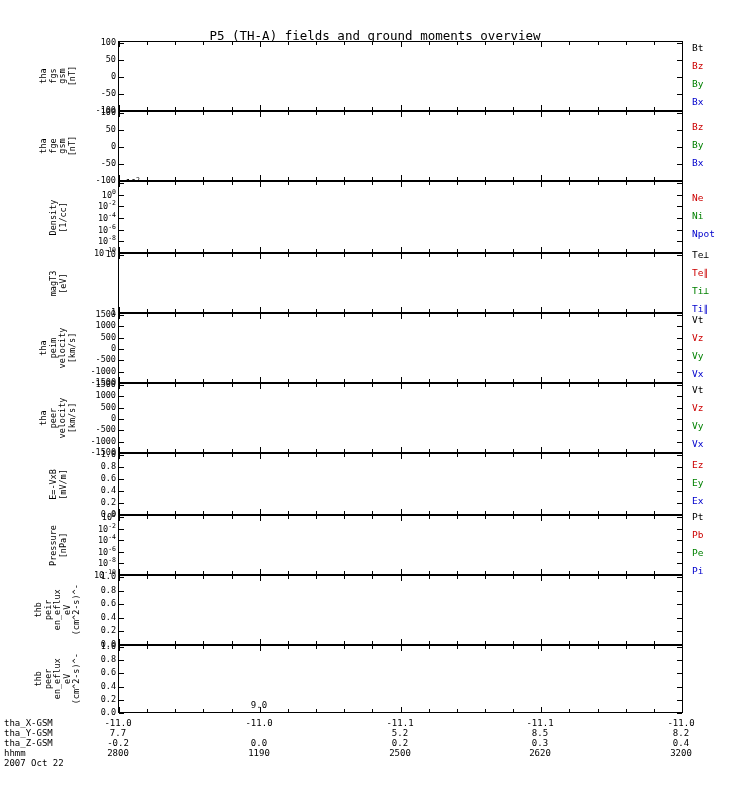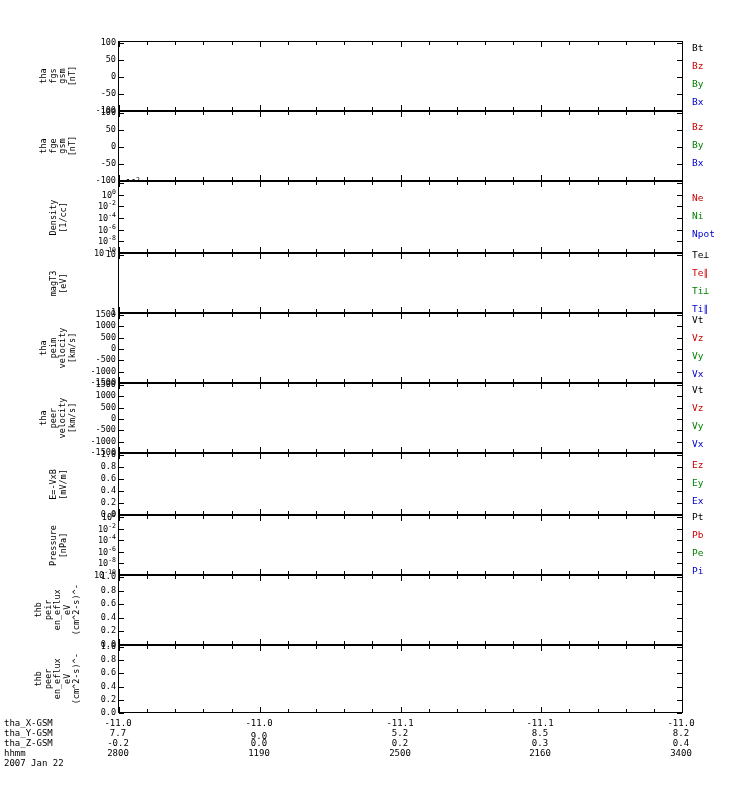--- a/index.html
+++ b/index.html
@@ -119,20 +119,21 @@
     position: absolute;
     left: 0;
     width: 100%;
     height: 1px;
   }
 </style>
 </head>
 <body>
 
 <div id="root">
+  <div class="title">P5 (TH-A) fields and ground moments overview</div>
 <div class="ylabel-txt" style="top: 42px; right: 634px;">100</div>
     <div class="ylabel-txt" style="top: 59px; right: 634px;">50</div>
     <div class="ylabel-txt" style="top: 76px; right: 634px;">0</div>
     <div class="ylabel-txt" style="top: 93px; right: 634px;">-50</div>
     <div class="ylabel-txt" style="top: 110px; right: 634px;">-100</div>
     <div class="panel" style="top: 41px; height: 70px;">
       <div class="tick-x" style="left: 0px;"></div>
       <div class="tick-x-top" style="left: 0px;"></div>
       <div class="tick-x" style="left: 28px; height: 3px;"></div>
       <div class="tick-x-top" style="left: 28px; height: 3px;"></div>
@@ -830,30 +831,30 @@
     <div class="legend" style="top: 547px; color: rgb(0, 128, 0);">Pe</div>
     <div class="legend" style="top: 565px; color: rgb(0, 0, 204);">Pi</div>
     <div class="footer-label" style="top: 718px;">tha_X-GSM</div>
     <div class="xtick-label" style="left: 118px; top: 718px;">-11.0</div>
     <div class="xtick-label" style="left: 259px; top: 718px;">-11.0</div>
     <div class="xtick-label" style="left: 400px; top: 718px;">-11.1</div>
     <div class="xtick-label" style="left: 540px; top: 718px;">-11.1</div>
     <div class="xtick-label" style="left: 681px; top: 718px;">-11.0</div>
     <div class="footer-label" style="top: 728px;">tha_Y-GSM</div>
     <div class="xtick-label" style="left: 118px; top: 728px;">7.7</div>
-    <div class="xtick-label" style="left: 259px; top: 731px;">9.0</div>
+    <div class="xtick-label" style="left: 259px; top: 700px;">9.0</div>
     <div class="xtick-label" style="left: 400px; top: 728px;">5.2</div>
     <div class="xtick-label" style="left: 540px; top: 728px;">8.5</div>
     <div class="xtick-label" style="left: 681px; top: 728px;">8.2</div>
     <div class="footer-label" style="top: 738px;">tha_Z-GSM</div>
     <div class="xtick-label" style="left: 118px; top: 738px;">-0.2</div>
     <div class="xtick-label" style="left: 259px; top: 738px;">0.0</div>
     <div class="xtick-label" style="left: 400px; top: 738px;">0.2</div>
     <div class="xtick-label" style="left: 540px; top: 738px;">0.3</div>
     <div class="xtick-label" style="left: 681px; top: 738px;">0.4</div>
     <div class="footer-label" style="top: 748px;">hhmm</div>
     <div class="xtick-label" style="left: 118px; top: 748px;">2800</div>
     <div class="xtick-label" style="left: 259px; top: 748px;">1190</div>
     <div class="xtick-label" style="left: 400px; top: 748px;">2500</div>
-    <div class="xtick-label" style="left: 540px; top: 748px;">2160</div>
-    <div class="xtick-label" style="left: 681px; top: 748px;">3400</div>
-    <div class="footer-label" style="top: 758px;">2007 Jan 22</div>
+    <div class="xtick-label" style="left: 540px; top: 748px;">2620</div>
+    <div class="xtick-label" style="left: 681px; top: 748px;">3200</div>
+    <div class="footer-label" style="top: 758px;">2007 Oct 22</div>
   </div>
 
 </body></html>

